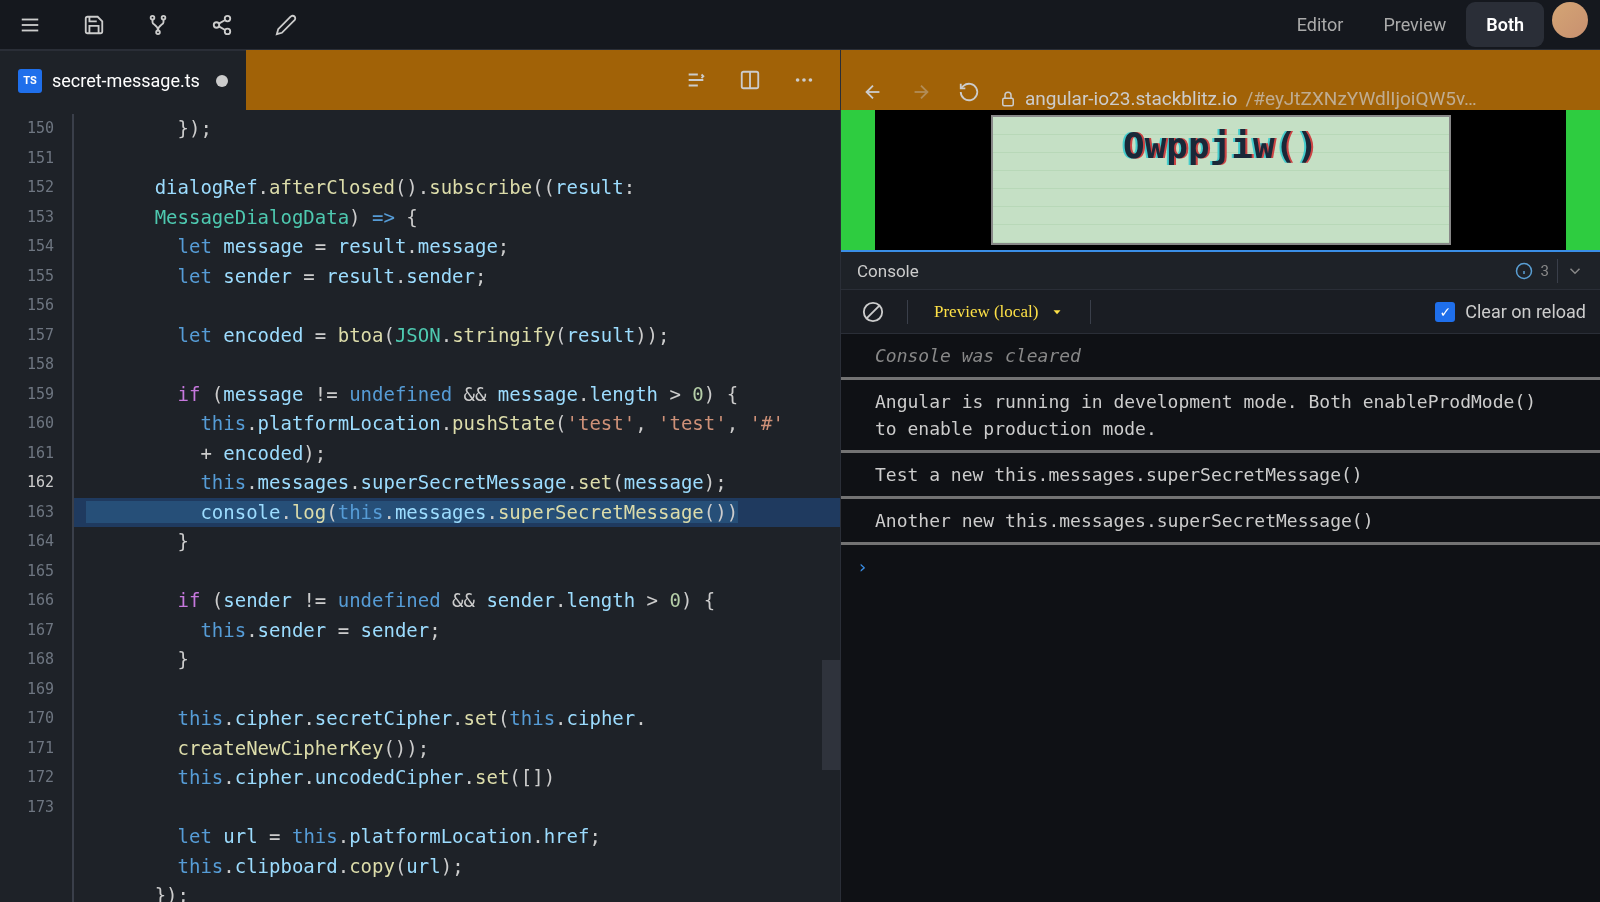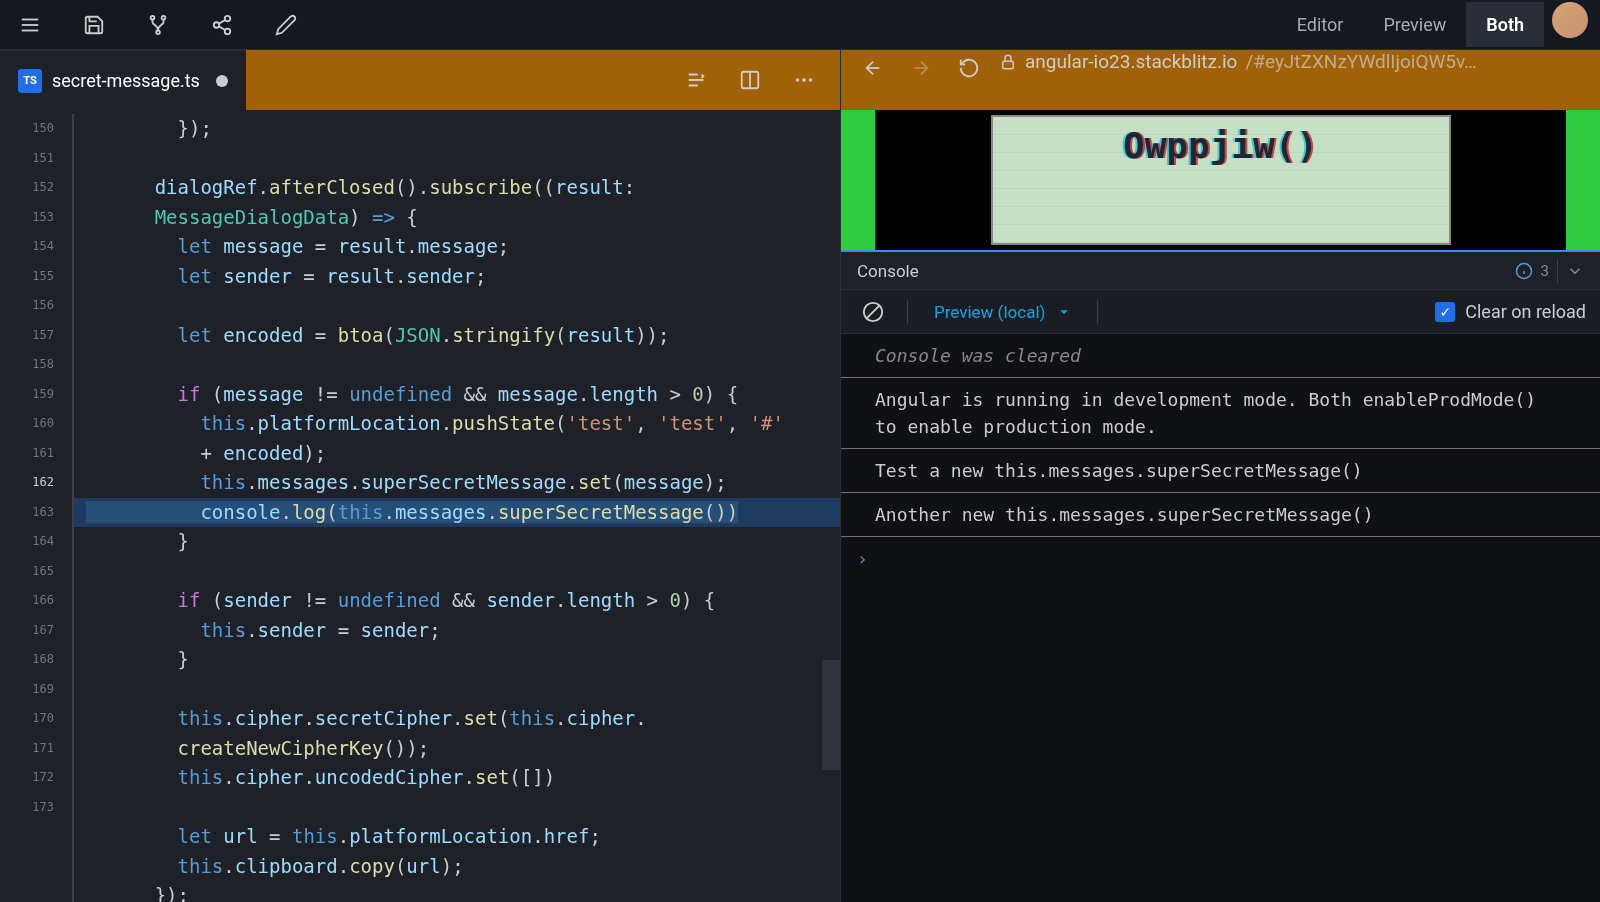--- a/index.html
+++ b/index.html
@@ -28,20 +28,21 @@
 .view-btn {
   padding: 12px 20px;
   color: #aaa;
   cursor: pointer;
   font-size: 18px;
 }
 .view-btn.active {
   background: #2a2e37;
   color: #fff;
   font-weight: 600;
+  border-radius: 9px;
 }
 .avatar {
   width: 36px;
   height: 36px;
   border-radius: 50%;
   background: linear-gradient(135deg, #d4a574, #c89070);
   margin-left: 8px;
 }
 .icon-btn {
   display: flex;
@@ -101,21 +102,21 @@
   flex: 1;
   display: flex;
   align-items: center;
   justify-content: flex-end;
   gap: 18px;
   padding-right: 18px;
 }
 .secondary-right {
   width: 760px;
   display: flex;
-  align-items: flex-start;
+  align-items: flex-end;
   gap: 12px;
   padding: 0 14px;
   border-left: 1px solid #2a2e37;
 }
 .url-bar {
   flex: 1;
   display: flex;
   align-items: center;
   gap: 8px;
   color: #ccc;
@@ -136,21 +137,21 @@
   overflow: hidden;
   position: relative;
   min-width: 0;
 }
 .gutter {
   width: 72px;
   padding-top: 4px;
   text-align: right;
   color: #6e7681;
   font-family: "SF Mono", Monaco, Menlo, Consolas, monospace;
-  font-size: 12px;
+  font-size: 15px;
   line-height: 29.5px;
   user-select: none;
   flex-shrink: 0;
 }
 .gutter .ln { padding-right: 18px; }
 .gutter .ln.active { color: #ccc; }
 .code-area {
   flex: 1;
   padding-top: 4px;
   font-family: "SF Mono", Monaco, Menlo, Consolas, monospace;
@@ -255,23 +256,24 @@
   display: flex;
   align-items: center;
   padding: 0 14px;
   gap: 16px;
   border-bottom: 1px solid #2a2e37;
 }
 .console-select {
   display: flex;
   align-items: center;
   gap: 12px;
-  color: #0ea5e9;
+  color: #fde047;
   font-size: 17px;
   padding: 4px 10px;
+  font-family: Liberation Serif, serif;
 }
 .divider-v { width: 1px; height: 24px; background: #3a3f4a; }
 .clear-reload {
   margin-left: auto;
   display: flex;
   align-items: center;
   gap: 10px;
   font-size: 18px;
 }
 .checkbox {
@@ -287,21 +289,21 @@
 }
 .console-body {
   flex: 1;
   font-family: "SF Mono", Monaco, Menlo, Consolas, monospace;
   font-size: 18px;
   line-height: 1.5;
   overflow-y: auto;
 }
 .console-msg {
   padding: 8px 34px;
-  border-bottom: 1px solid #737373;
+  border-bottom: 3px solid #737373;
   color: #ccc;
 }
 .console-msg.italic { font-style: italic; color: #888; }
 .console-prompt {
   padding: 8px 16px;
   color: #3a8ee6;
 }
 
 
 .minimap {

